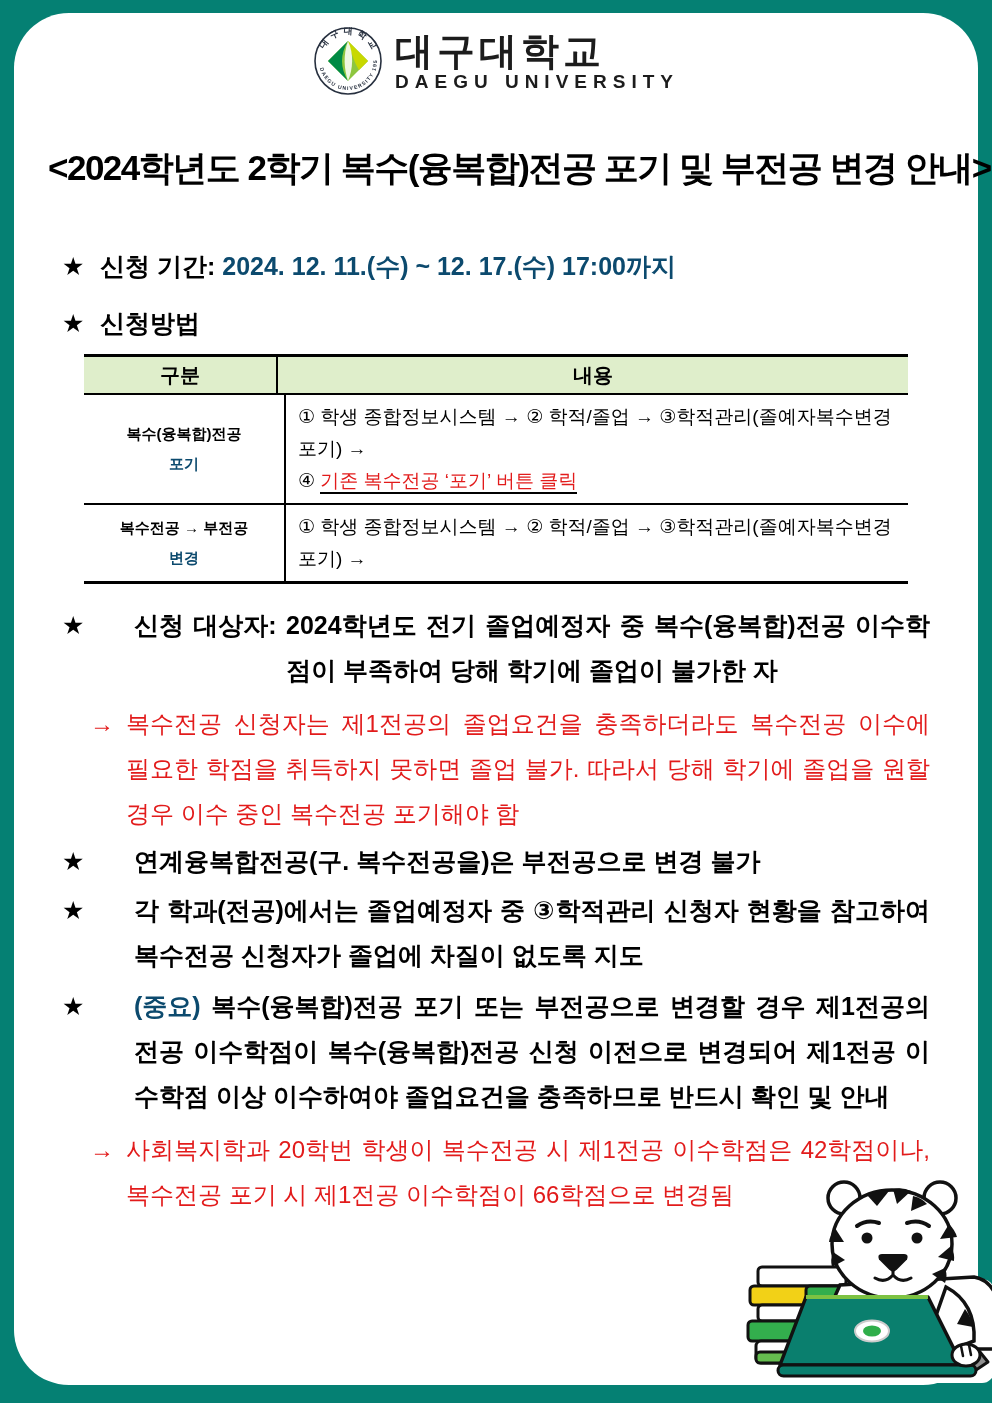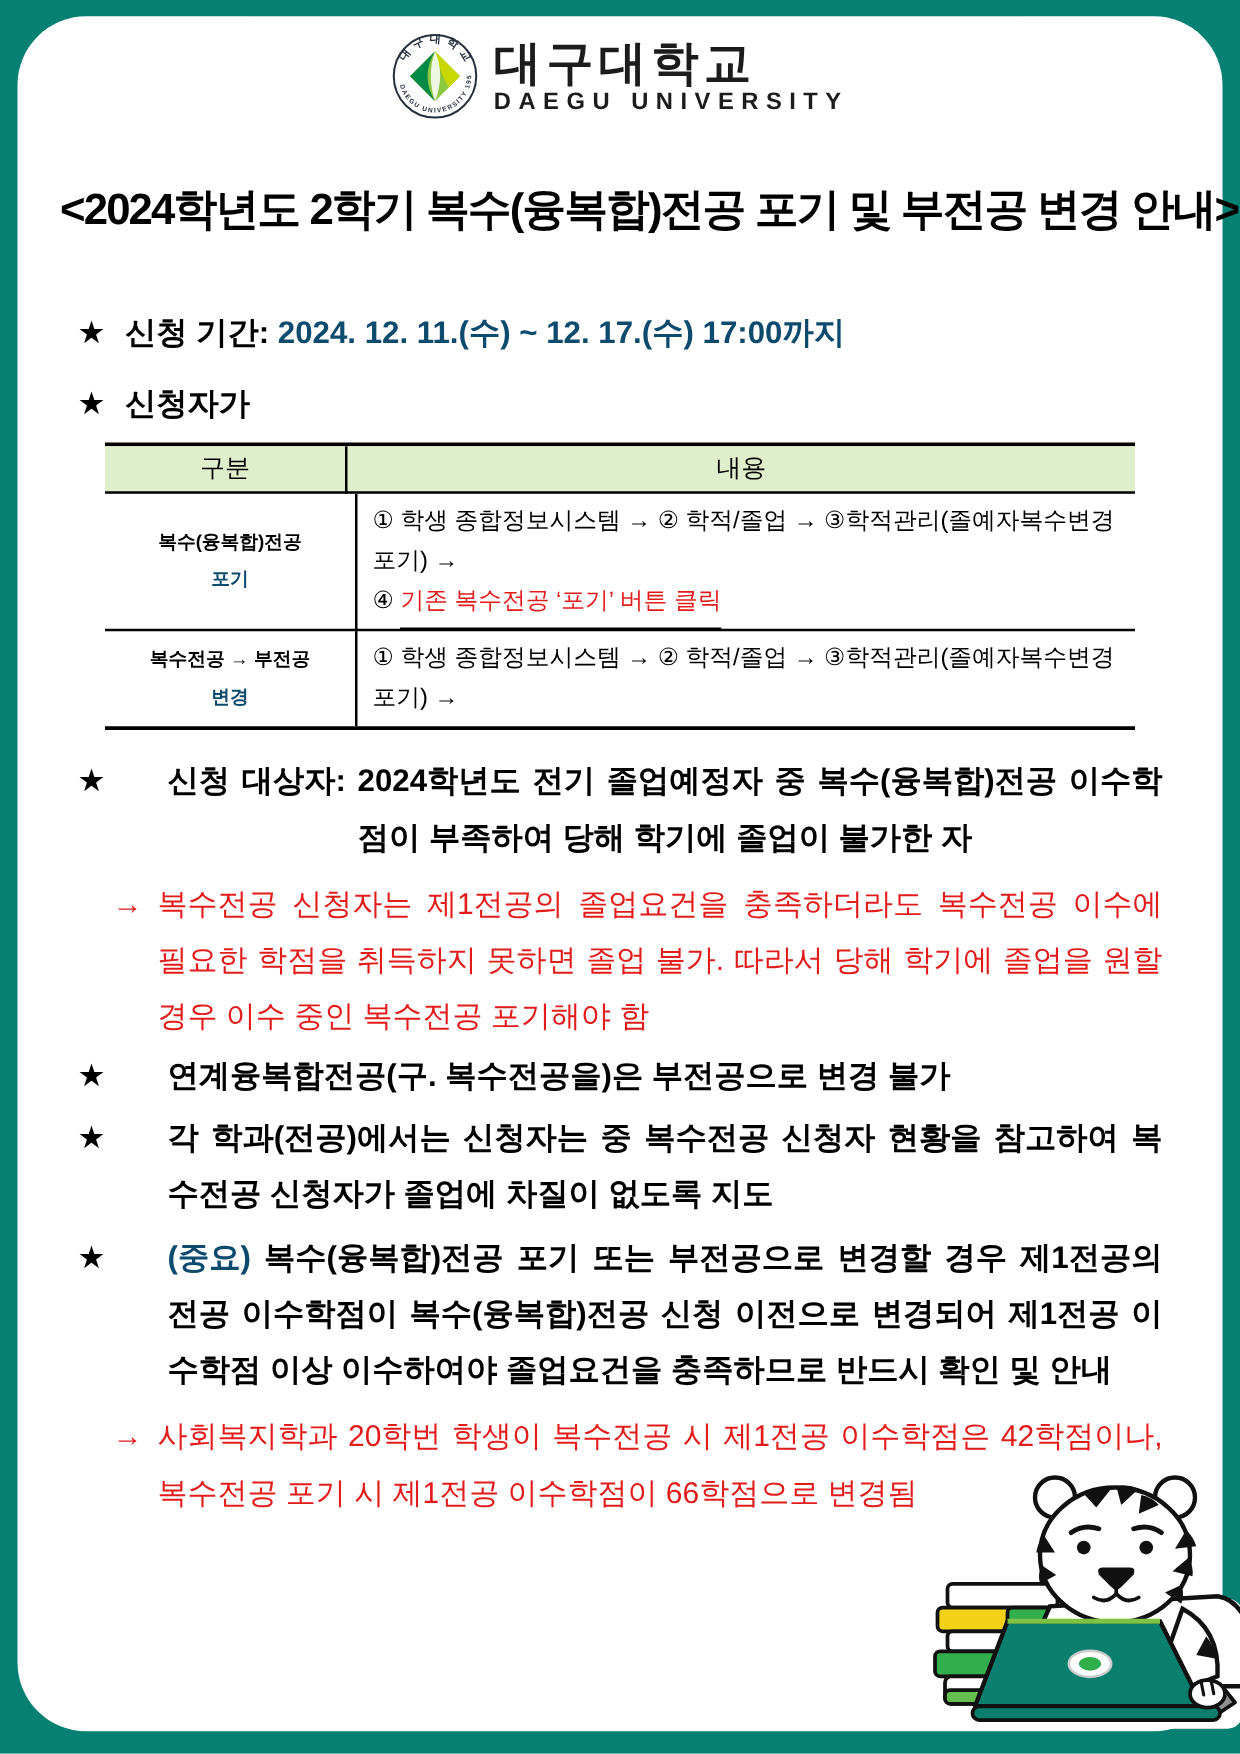--- a/index.html
+++ b/index.html
@@ -29,28 +29,28 @@
   .red{color:#0c4a6e;}
 
   
   .period{margin-top:56px;padding:0 14px;font-size:25px;font-weight:bold;line-height:34px;white-space:nowrap;}
   .method-label{margin-top:23px;padding:0 14px;font-size:25px;font-weight:bold;line-height:34px;}
   .star-gap{display:inline-block;width:38px;}
 
   
   .tbl{margin:14px 36px 0 36px;border-top:3px solid #000;border-bottom:3px solid #000;}
   .trow{display:flex;align-items:stretch;}
-  .thead .cell{background:#dfeecb;font-size:20px;font-weight:normal;text-align:center;
+  .thead .cell{background:#dfeecb;font-size:20px;font-weight:bold;text-align:center;
     padding:5px 0;line-height:26px;border-bottom:2px solid #000;}
   .cell-cat{width:192px;flex:none;display:flex;flex-direction:column;justify-content:center;}
   .cell-steps{flex:1;border-left:2px solid #000;}
   .tbody .cell-cat{font-size:15px;font-weight:bold;text-align:center;line-height:30px;padding:7px 4px;}
   .tbody .cell-steps{font-size:19px;line-height:32px;padding:6px 12px;}
   .tbody .trow:first-child .cell{border-bottom:2px solid #000;}
-  .u-red{color:#e21b1b;border-bottom:2px solid #000;padding-bottom:11px;}
+  .u-red{color:#e21b1b;border-bottom:2px solid #000;padding-bottom:1px;}
 
   
   .sec{display:flex;padding:0 14px;font-size:25px;font-weight:bold;line-height:45px;}
   .sec-star{width:38px;flex:none;}
   .sec-text{flex:1;text-align:justify;margin-left:34px;}
   .target{margin-top:19px;}
   .target .sec-text{text-align:justify;text-align-last:center;}
   .linked{margin-top:3px;}
   .dept{margin-top:4px;}
   .imp{margin-top:6px;}
@@ -96,21 +96,21 @@
     </div>
 
     <h1 class="title">&lt;2024학년도 2학기 복수(융복합)전공 포기 및 부전공 변경 안내&gt;</h1>
 
     <div class="period">
       <span class="star-gap">★</span><span>신청 기간:</span>
       <span class="red">2024. 12. 11.(수) ~ 12. 17.(수) 17:00까지</span>
     </div>
 
     <div class="method-label">
-      <span class="star-gap">★</span><span>신청자가</span>
+      <span class="star-gap">★</span><span>신청방법</span>
     </div>
 
     <div class="tbl">
       <div class="thead trow">
         <div class="cell cell-cat">구분</div>
         <div class="cell cell-steps">내용</div>
       </div>
       <div class="tbody">
         <div class="trow">
           <div class="cell cell-cat">
@@ -144,21 +144,21 @@
       <span class="note-text">복수전공 신청자는 제1전공의 졸업요건을 충족하더라도 복수전공 이수에 필요한 학점을 취득하지 못하면 졸업 불가. 따라서 당해 학기에 졸업을 원할 경우 이수 중인 복수전공 포기해야 함</span>
     </div>
 
     <div class="sec linked">
       <span class="sec-star">★</span>
       <span class="sec-text">연계융복합전공(구. 복수전공을)은 부전공으로 변경 불가</span>
     </div>
 
     <div class="sec dept">
       <span class="sec-star">★</span>
-      <span class="sec-text">각 학과(전공)에서는 신청자는 중 복수전공 신청자 현황을 참고하여 복수전공 신청자가 졸업에 차질이 없도록 지도</span>
+      <span class="sec-text">각 학과(전공)에서는 졸업예정자 중 ③학적관리 신청자 현황을 참고하여 복수전공 신청자가 졸업에 차질이 없도록 지도</span>
     </div>
 
     <div class="sec imp">
       <span class="sec-star">★</span>
       <span class="sec-text"><span class="red">(중요)</span> <span>복수(융복합)전공 포기 또는 부전공으로 변경할 경우 제1전공의 전공 이수학점이 복수(융복합)전공 신청 이전으로 변경되어 제1전공 이수학점 이상 이수하여야 졸업요건을 충족하므로 반드시 확인 및 안내</span></span>
     </div>
 
     <div class="note">
       <span class="note-arrow">→</span>
       <span class="note-text">사회복지학과 20학번 학생이 복수전공 시 제1전공 이수학점은 42학점이나, 복수전공 포기 시 제1전공 이수학점이 66학점으로 변경됨</span>

